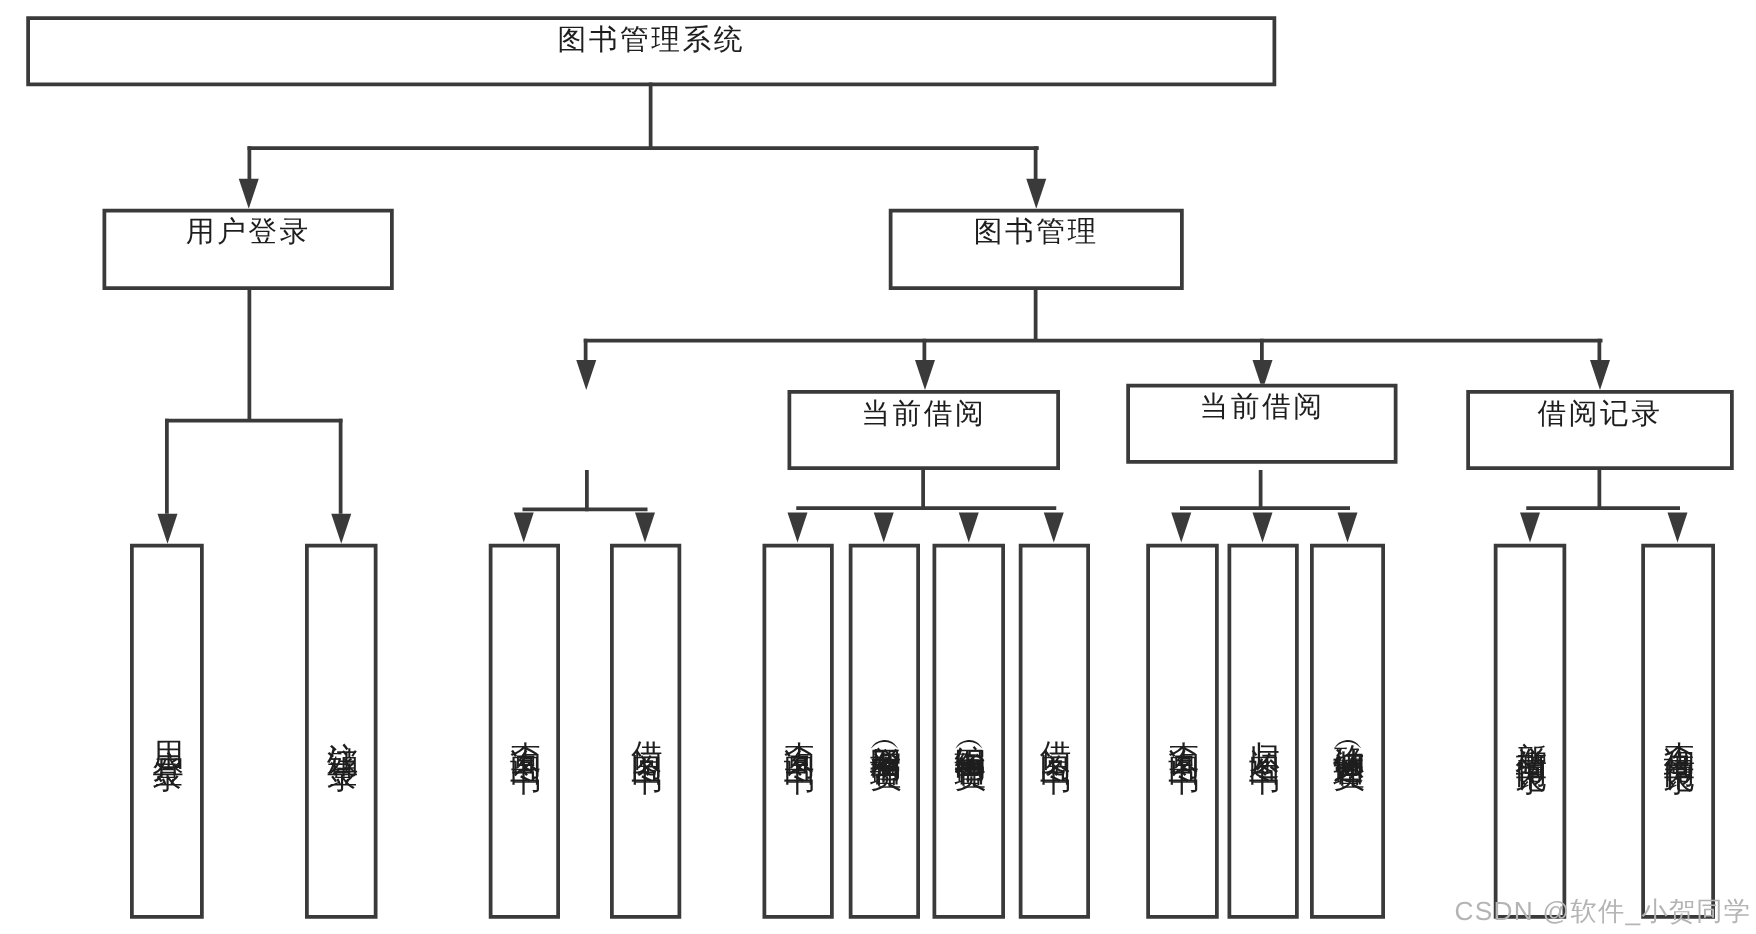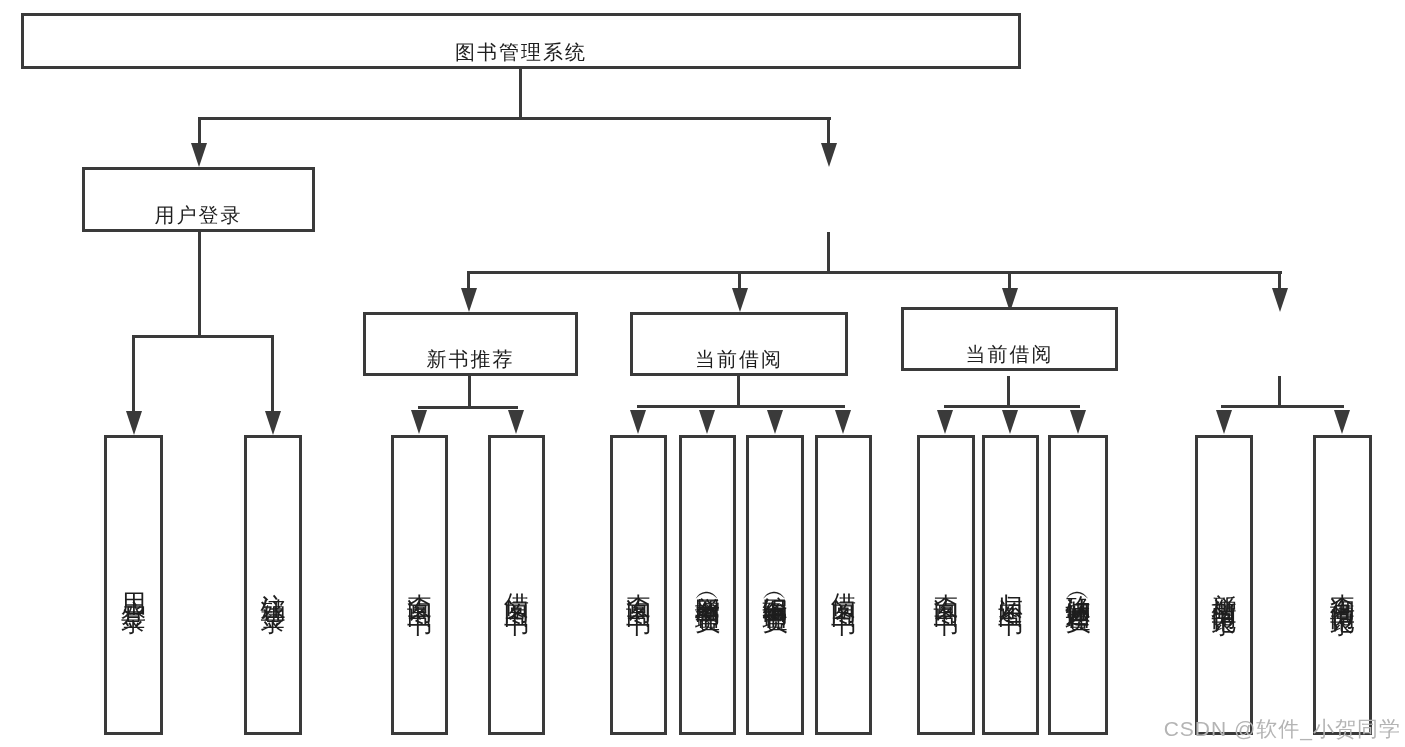--- a/index.html
+++ b/index.html
@@ -7,22 +7,22 @@
     --text:#1e1e1e;
     --wm:#b4b4b4;
   }
   *{box-sizing:border-box;margin:0;padding:0;}
   html,body{background:#fff;}
   body{font-family:"Liberation Sans",sans-serif;color:var(--text);}
   .canvas{position:relative;width:1405px;height:747px;background:#fff;overflow:hidden;}
 
   .box{
     position:absolute;background:#fff;border:3px solid var(--line);
-    display:flex;align-items:flex-end;justify-content:center;
-    font-size:20px;letter-spacing:2px;color:var(--text);
+    display:flex;align-items:flex-start;justify-content:center;
+    font-size:23px;letter-spacing:2px;color:var(--text);
   }
   .vbox{
     position:absolute;background:#fff;border:3px solid var(--line);
     display:flex;align-items:center;justify-content:center;
     writing-mode:vertical-rl;text-orientation:mixed;
     font-size:25px;color:var(--text);line-height:1;
   }
   .ls4{letter-spacing:6px;}
   .ls6{letter-spacing:4px;}
   .ls9{letter-spacing:2px;}
@@ -51,47 +51,50 @@
   <div class="vl" style="left:519px;top:66px;height:52px"></div>
   <div class="hl" style="left:198px;top:117px;width:633px"></div>
   <div class="vl" style="left:198px;top:117px;height:28px"></div>
   <div class="vl" style="left:827px;top:117px;height:28px"></div>
   <div class="ar" style="left:191px;top:143px"></div>
   <div class="ar" style="left:821px;top:143px"></div>
 
   <div class="box" style="left:82px;top:167px;width:233px;height:65px">
     <span>用户登录</span>
   </div>
+  <div class="box" style="left:711px;top:167px;width:236px;height:65px">
+    <span>图书管理</span>
+  </div>
 
   <div class="vl" style="left:198px;top:232px;height:104px"></div>
   <div class="hl" style="left:132px;top:335px;width:142px"></div>
   <div class="vl" style="left:132px;top:335px;height:76px"></div>
   <div class="vl" style="left:271px;top:335px;height:76px"></div>
   <div class="ar" style="left:126px;top:411px"></div>
   <div class="ar" style="left:265px;top:411px"></div>
 
   <div class="vl" style="left:827px;top:232px;height:41px"></div>
   <div class="hl" style="left:467px;top:271px;width:815px"></div>
   <div class="vl" style="left:467px;top:271px;height:17px"></div>
   <div class="vl" style="left:738px;top:271px;height:17px"></div>
   <div class="vl" style="left:1008px;top:271px;height:17px"></div>
   <div class="vl" style="left:1278px;top:271px;height:17px"></div>
   <div class="ar" style="left:461px;top:288px"></div>
   <div class="ar" style="left:732px;top:288px"></div>
   <div class="ar" style="left:1002px;top:288px"></div>
   <div class="ar" style="left:1272px;top:288px"></div>
 
-  <div class="box" style="left:363px;top:312px;width:215px;height:64px">
-    <span>新书推荐</span>
-  </div>
   <div class="box" style="left:630px;top:312px;width:218px;height:64px">
     <span>当前借阅</span>
   </div>
   <div class="box" style="left:901px;top:307px;width:217px;height:64px">
     <span>当前借阅</span>
+  </div>
+  <div class="box" style="left:1173px;top:312px;width:214px;height:64px">
+    <span>借阅记录</span>
   </div>
 
   <div class="vl" style="left:468px;top:376px;height:33px"></div>
   <div class="hl" style="left:418px;top:406px;width:100px"></div>
   <div class="ar" style="left:411px;top:410px"></div>
   <div class="ar" style="left:508px;top:410px"></div>
 
   <div class="vl" style="left:737px;top:376px;height:32px"></div>
   <div class="hl" style="left:637px;top:405px;width:208px"></div>
   <div class="ar" style="left:630px;top:410px"></div>

